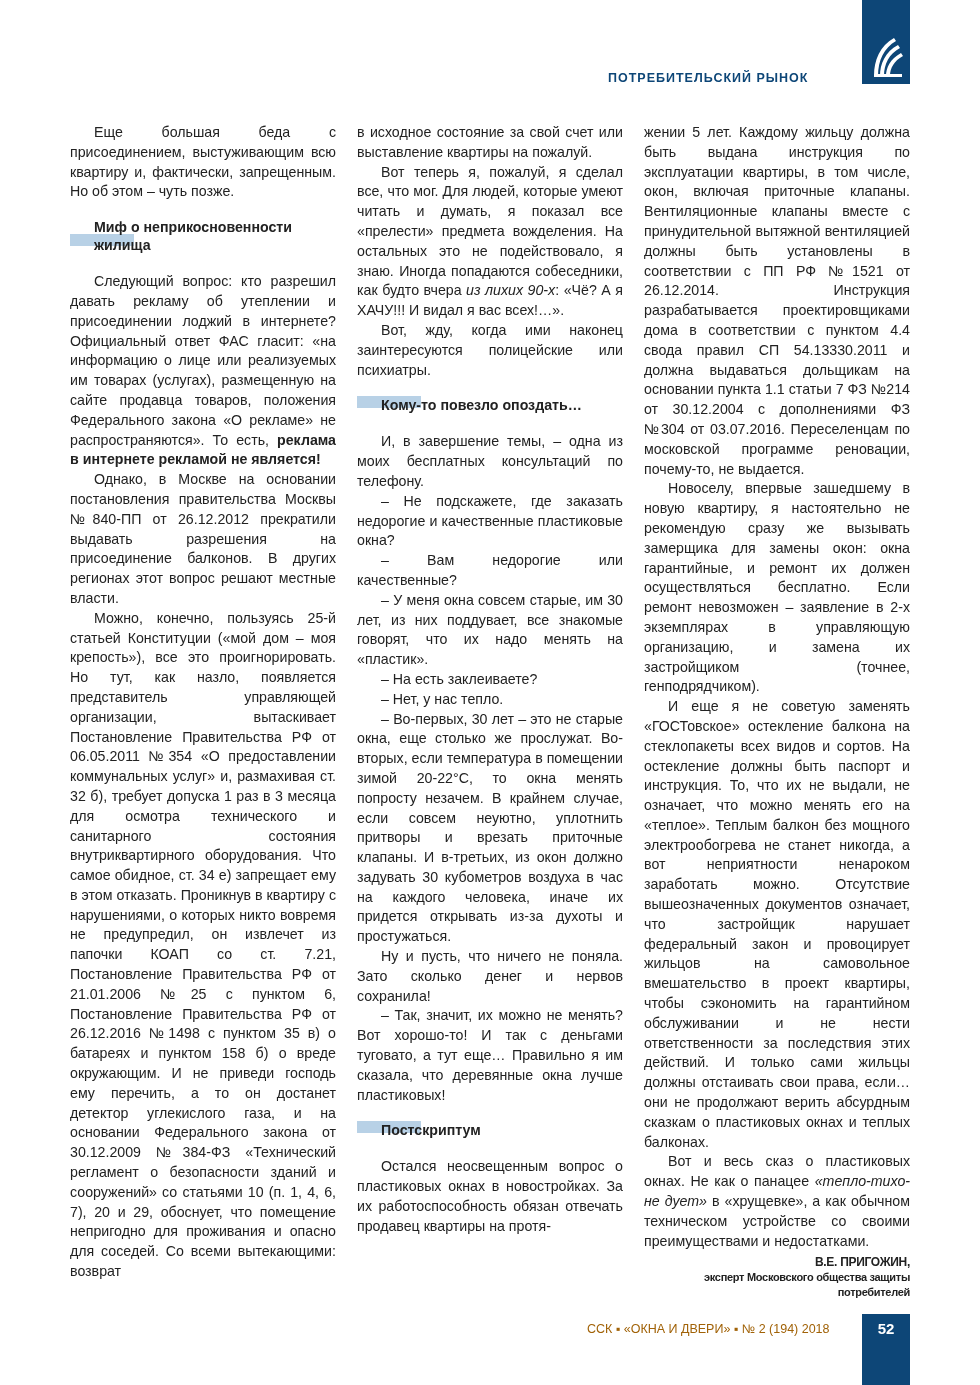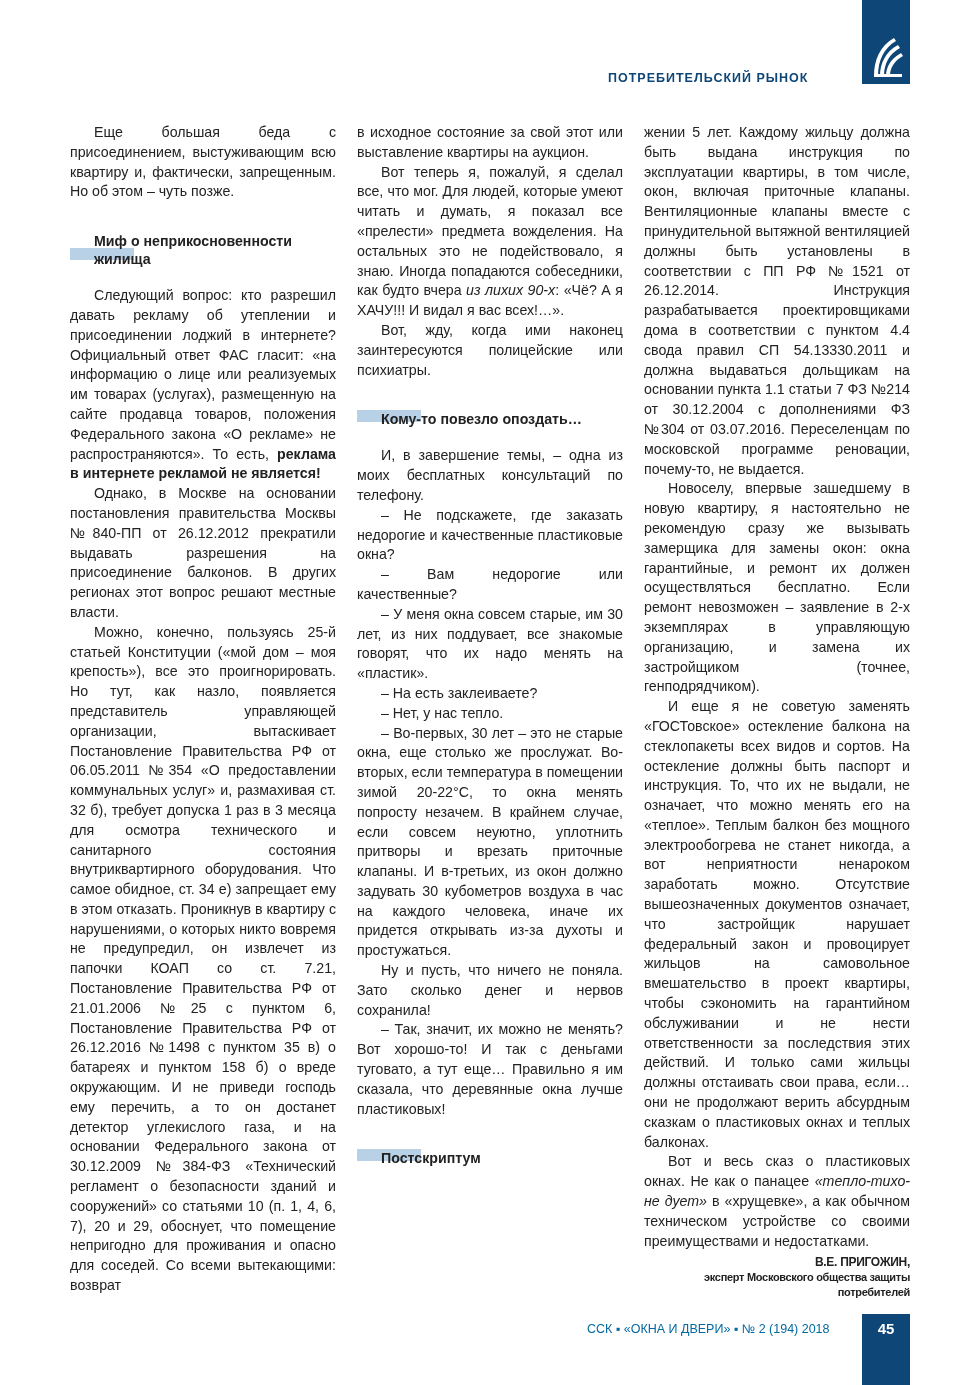--- a/index.html
+++ b/index.html
@@ -19,34 +19,34 @@
     position: absolute; top: 123px; width: 266px;
     font-size: 14.2px; line-height: 19.8px; text-align: justify;
   }
   .col1 { left: 70px; }
   .col2 { left: 357px; }
   .col3 { left: 644px; }
   .col p { margin: 0; text-indent: 24px; }
   .col p.noindent { text-indent: 0; }
   .heading {
     position: relative; font-weight: bold; font-size: 14.2px; line-height: 18px;
-    margin: 30px 0 18px 0; padding-left: 24px; text-indent: 0; text-align: left;
+    margin: 16px 0 18px 0; padding-left: 24px; text-indent: 0; text-align: left;
   }
   .heading .bar {
     position: absolute; left: 0; width: 64px; height: 12px; background: #b8d1e6; z-index: 0;
   }
   .heading span.txt { position: relative; z-index: 1; }
   .bold { font-weight: bold; }
   .ital { font-style: italic; }
   .signature {
     text-align: right; font-weight: bold; font-size: 11px; line-height: 15px; margin-top: 4px;
     font-family: Liberation Sans, sans-serif; letter-spacing: -0.3px;
   }
   .footer-text {
-    position: absolute; left: 587px; top: 1322px; font-size: 12.5px; color: #0369a1;
+    position: absolute; left: 587px; top: 1322px; font-size: 12.5px; color: #a16207;
   }
   .page-box {
     position: absolute; left: 862px; top: 1314px; width: 48px; height: 71px; background: #0d4677;
   }
   .page-num {
     position: absolute; left: 0; top: 6px; width: 48px; text-align: center; color: #fff;
     font-weight: bold; font-size: 15px;
   }
 </style>
 </head>
@@ -67,50 +67,51 @@
   <div class="heading">
     <div class="bar" style="top:16px;"></div>
     <span class="txt">Миф о неприкосновенности жилища</span>
   </div>
   <p><span>Следующий вопрос: кто разрешил давать рекламу об утеплении и присоединении лоджий в интернете? Официальный ответ ФАС гласит: «на информацию о лице или реализуемых им товарах (услугах), размещенную на сайте продавца товаров, положения Федерального закона «О рекламе» не распространяются». То есть, </span><span class="bold">реклама в интернете рекламой не является!</span></p>
   <p>Однако, в Москве на основании постановления правительства Москвы №840-ПП от 26.12.2012 прекратили выдавать разрешения на присоединение балконов. В других регионах этот вопрос решают местные власти.</p>
   <p>Можно, конечно, пользуясь 25-й статьей Конституции («мой дом – моя крепость»), все это проигнорировать. Но тут, как назло, появляется представитель управляющей организации, вытаскивает Постановление Правительства РФ от 06.05.2011 №354 «О предоставлении коммунальных услуг» и, размахивая ст. 32 б), требует допуска 1 раз в 3 месяца для осмотра технического и санитарного состояния внутриквартирного оборудования. Что самое обидное, ст. 34 е) запрещает ему в этом отказать. Проникнув в квартиру с нарушениями, о которых никто вовремя не предупредил, он извлечет из папочки КОАП со ст. 7.21, Постановление Правительства РФ от 21.01.2006 №25 с пунктом 6, Постановление Правительства РФ от 26.12.2016 №1498 с пунктом 35 в) о батареях и пунктом 158 б) о вреде окружающим. И не приведи господь ему перечить, а то он достанет детектор углекислого газа, и на основании Федерального закона от 30.12.2009 №384-ФЗ «Технический регламент о безопасности зданий и сооружений» со статьями 10 (п. 1, 4, 6, 7), 20 и 29, обоснует, что помещение непригодно для проживания и опасно для соседей. Со всеми вытекающими: возврат</p>
 </div>
 
 <div class="col col2">
-  <p class="noindent">в исходное состояние за свой этот или выставление квартиры на аукцион.</p>
+  <p class="noindent">в исходное состояние за свой счет или выставление квартиры на пожалуй.</p>
   <p><span>Вот теперь я, пожалуй, я сделал все, что мог. Для людей, которые умеют читать и думать, я показал все «прелести» предмета вожделения. На остальных это не подействовало, я знаю. Иногда попадаются собеседники, как будто вчера </span><span class="ital">из лихих 90-х</span><span>: «Чё? А я ХАЧУ!!! И видал я вас всех!…».</span></p>
   <p>Вот, жду, когда ими наконец заинтересуются полицейские или психиатры.</p>
   <div class="heading">
     <div class="bar" style="top:0px;"></div>
     <span class="txt">Кому-то повезло опоздать…</span>
   </div>
   <p>И, в завершение темы, – одна из моих бесплатных консультаций по телефону.</p>
   <p>– Не подскажете, где заказать недорогие и качественные пластиковые окна?</p>
   <p>– Вам недорогие или качественные?</p>
   <p>– У меня окна совсем старые, им 30 лет, из них поддувает, все знакомые говорят, что их надо менять на «пластик».</p>
   <p>– На есть заклеиваете?</p>
   <p>– Нет, у нас тепло.</p>
   <p>– Во-первых, 30 лет – это не старые окна, еще столько же прослужат. Во-вторых, если температура в помещении зимой 20-22°С, то окна менять попросту незачем. В крайнем случае, если совсем неуютно, уплотнить притворы и врезать приточные клапаны. И в-третьих, из окон должно задувать 30 кубометров воздуха в час на каждого человека, иначе их придется открывать из-за духоты и простужаться.</p>
   <p>Ну и пусть, что ничего не поняла. Зато сколько денег и нервов сохранила!</p>
   <p>– Так, значит, их можно не менять? Вот хорошо-то! И так с деньгами туговато, а тут еще… Правильно я им сказала, что деревянные окна лучше пластиковых!</p>
   <div class="heading">
     <div class="bar" style="top:0px;"></div>
     <span class="txt">Постскриптум</span>
   </div>
+  <p>Остался неосвещенным вопрос о пластиковых окнах в новостройках. За их работоспособность обязан отвечать продавец квартиры на протя-</p>
 </div>
 
 <div class="col col3">
   <p class="noindent">жении 5 лет. Каждому жильцу должна быть выдана инструкция по эксплуатации квартиры, в том числе, окон, включая приточные клапаны. Вентиляционные клапаны вместе с принудительной вытяжной вентиляцией должны быть установлены в соответствии с ПП РФ №1521 от 26.12.2014. Инструкция разрабатывается проектировщиками дома в соответствии с пунктом 4.4 свода правил СП 54.13330.2011 и должна выдаваться дольщикам на основании пункта 1.1 статьи 7 ФЗ №214 от 30.12.2004 с дополнениями ФЗ №304 от 03.07.2016. Переселенцам по московской программе реновации, почему-то, не выдается.</p>
   <p>Новоселу, впервые зашедшему в новую квартиру, я настоятельно не рекомендую сразу же вызывать замерщика для замены окон: окна гарантийные, и ремонт их должен осуществляться бесплатно. Если ремонт невозможен – заявление в 2-х экземплярах в управляющую организацию, и замена их застройщиком (точнее, генподрядчиком).</p>
   <p>И еще я не советую заменять «ГОСТовское» остекление балкона на стеклопакеты всех видов и сортов. На остекление должны быть паспорт и инструкция. То, что их не выдали, не означает, что можно менять его на «теплое». Теплым балкон без мощного электрообогрева не станет никогда, а вот неприятности ненароком заработать можно. Отсутствие вышеозначенных документов означает, что застройщик нарушает федеральный закон и провоцирует жильцов на самовольное вмешательство в проект квартиры, чтобы сэкономить на гарантийном обслуживании и не нести ответственности за последствия этих действий. И только сами жильцы должны отстаивать свои права, если… они не продолжают верить абсурдным сказкам о пластиковых окнах и теплых балконах.</p>
   <p><span>Вот и весь сказ о пластиковых окнах. Не как о панацее </span><span class="ital">«тепло-тихо-не дует»</span><span> в «хрущевке», а как обычном техническом устройстве со своими преимуществами и недостатками.</span></p>
   <div class="signature">
     <div style="font-size:12px;">В.Е. ПРИГОЖИН,</div>
     <div>эксперт Московского общества защиты</div>
     <div>потребителей</div>
   </div>
 </div>
 
 <div class="footer-text">ССК ▪ «ОКНА И ДВЕРИ» ▪ № 2 (194) 2018</div>
 <div class="page-box">
-  <div class="page-num">45</div>
+  <div class="page-num">52</div>
 </div>
 
 </body></html>

